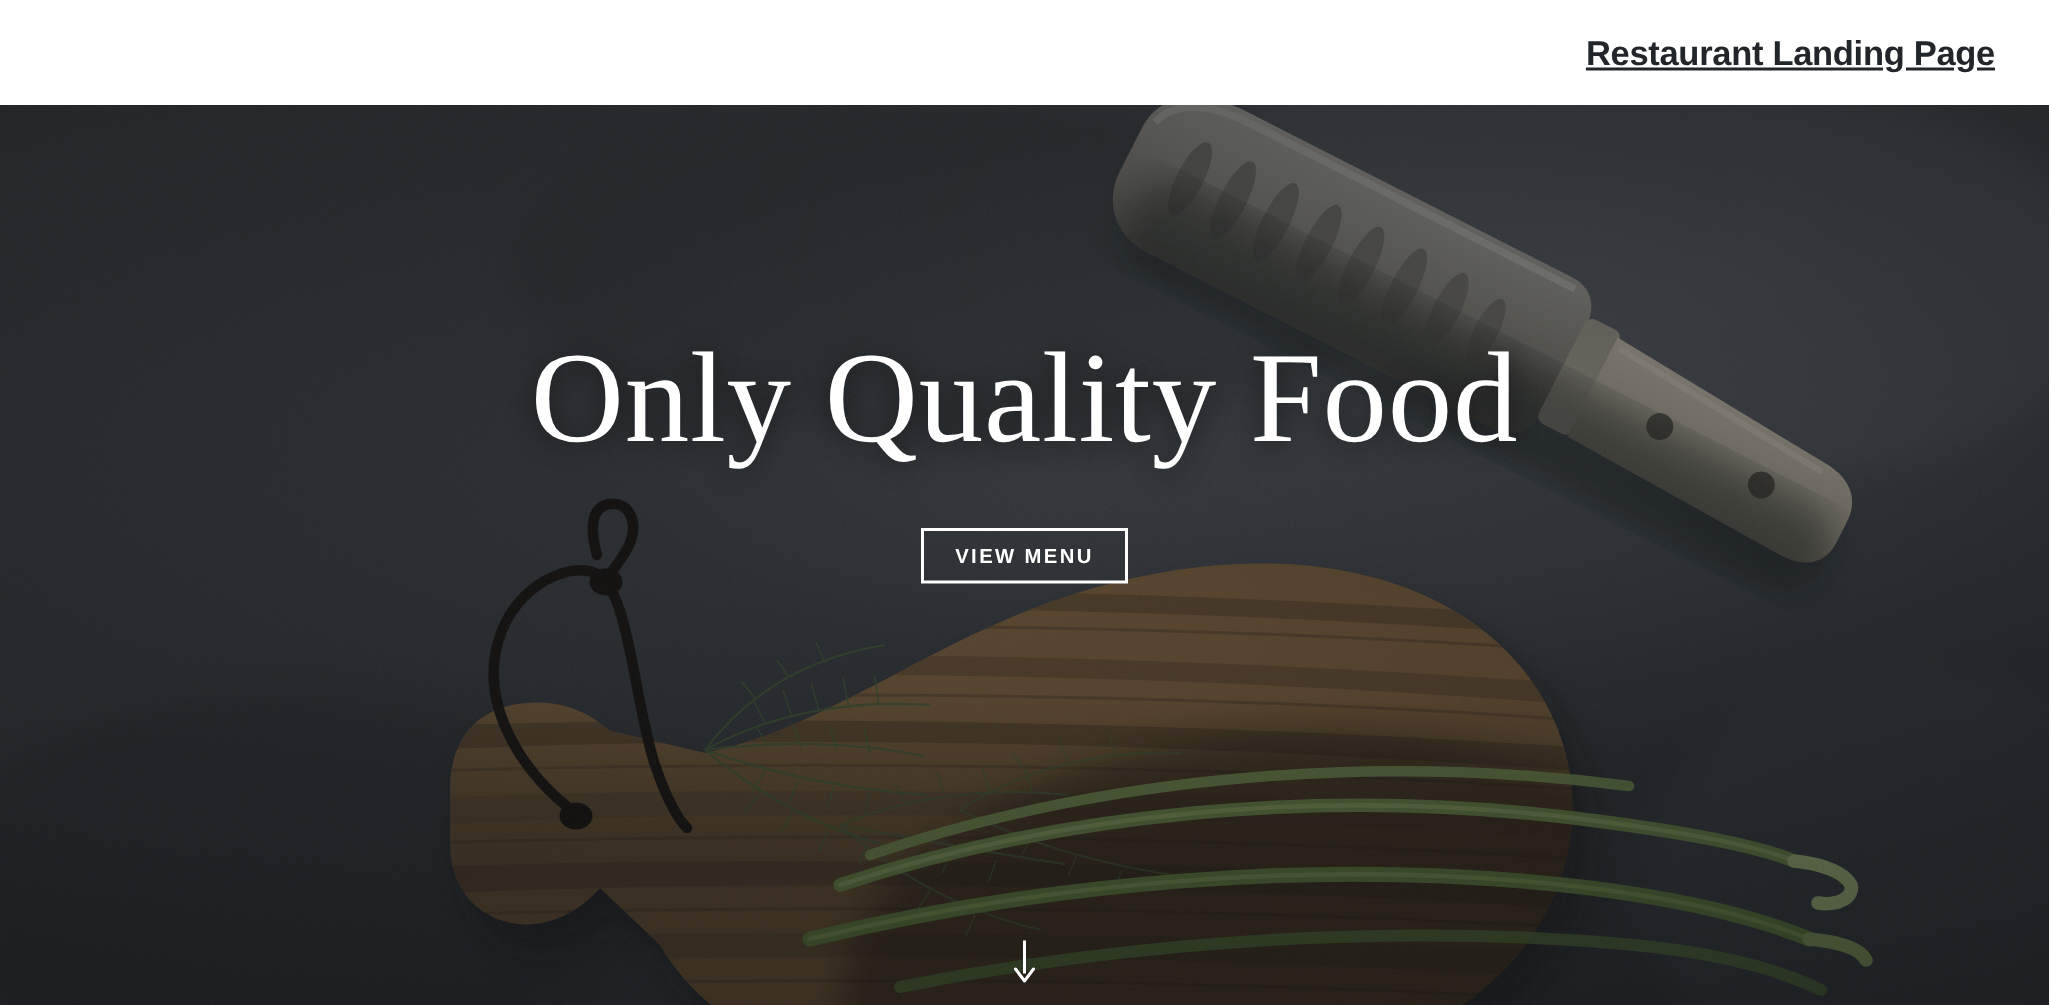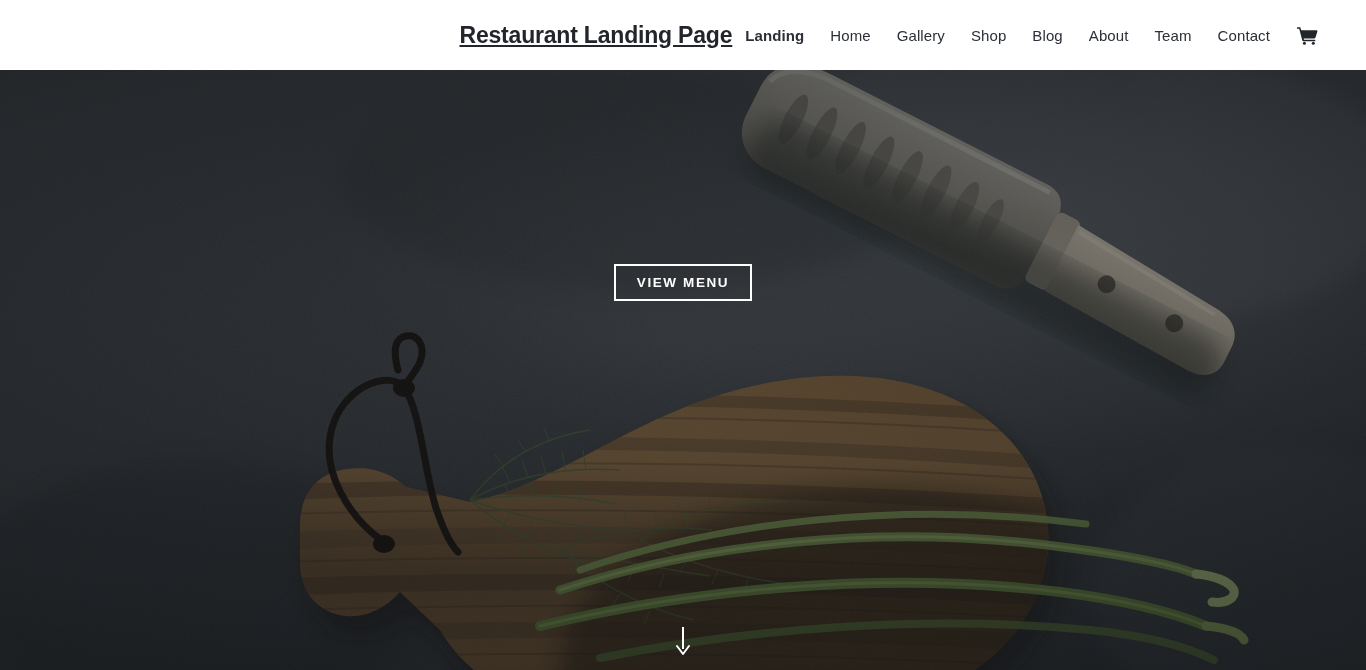--- a/index.html
+++ b/index.html
@@ -166,40 +166,20 @@
   }
   .scroll-cue svg { display: block; }
 </style>
 </head>
 <body>
 
 <header class="site-header">
 
   <a class="brand" href="#">Restaurant Landing Page</a>
 
-  <nav class="main-nav">
-    <a class="nav-link is-active" href="#">Landing</a>
-    <a class="nav-link" href="#">Home</a>
-    <a class="nav-link" href="#">Gallery</a>
-    <a class="nav-link" href="#">Shop</a>
-    <a class="nav-link" href="#">Blog</a>
-    <a class="nav-link" href="#">About</a>
-    <a class="nav-link" href="#">Team</a>
-    <a class="nav-link" href="#">Contact</a>
-
-    <button class="cart-button">
-      <span>
-        <svg width="21" height="19" viewBox="0 0 21 19" aria-hidden="true">
-          <path fill="#22262b" d="M0 1.2h3.3l.9 3.1h15.3c.7 0 1.1.6.9 1.2l-1.9 6.1c-.2.5-.6.8-1.1.8H6.6l.4 1.4h11.3v1.5H6.3c-.5 0-.9-.3-1-.8L2.2 2.7H0V1.2z"></path>
-          <circle fill="#22262b" cx="7.4" cy="17.3" r="1.5"></circle>
-          <circle fill="#22262b" cx="16.3" cy="17.3" r="1.5"></circle>
-        </svg>
-      </span>
-    </button>
-  </nav>
 </header>
 
 <section class="hero">
 
   <div class="hero-photo">
     <svg viewBox="0 0 1366 600" preserveAspectRatio="none" aria-hidden="true">
       <defs>
         <linearGradient id="slate" x1="0" y1="0" x2="1" y2="1">
           <stop offset="0%" stop-color="#42464b"></stop>
           <stop offset="45%" stop-color="#3a3e43"></stop>
@@ -415,20 +395,21 @@
 
       <rect width="1366" height="600" filter="url(#grain)" opacity="0.55"></rect>
 
       <rect width="1366" height="600" fill="none" stroke="#000" stroke-width="0"></rect>
     </svg>
   </div>
 
   <div class="hero-scrim"></div>
 
   <div class="hero-inner">
+    <h1 class="hero-title">Only Quality Food</h1>
 
 
     <div class="hero-actions">
       <a class="btn btn-outline" href="#">VIEW MENU</a>
     </div>
   </div>
 
   <button class="scroll-cue">
     <span>
       <svg width="16" height="30" viewBox="0 0 16 30" aria-hidden="true">

